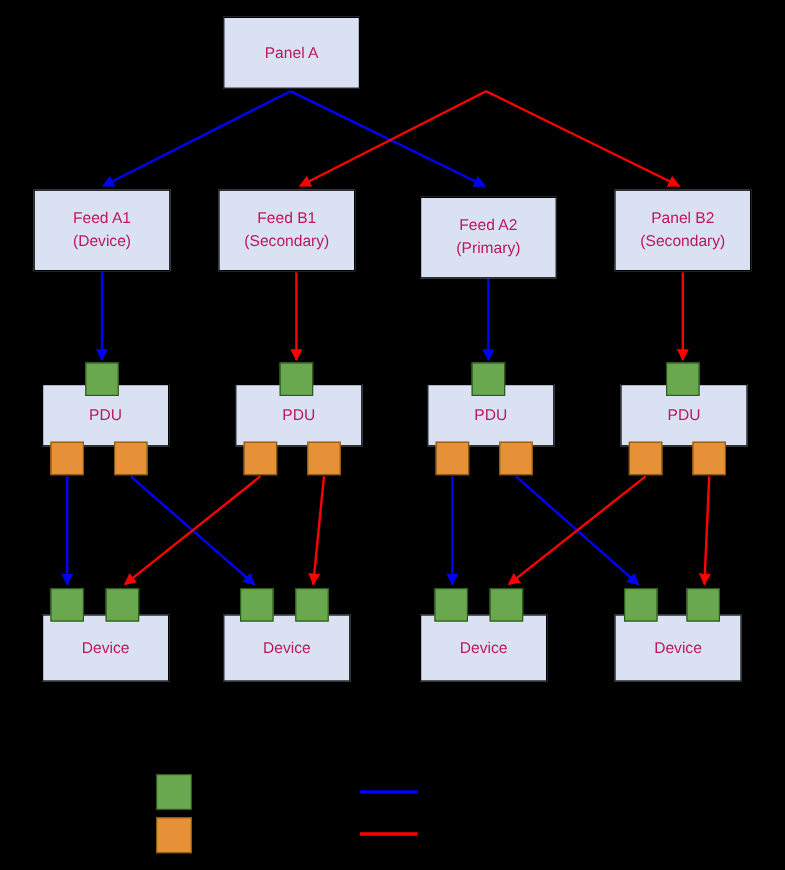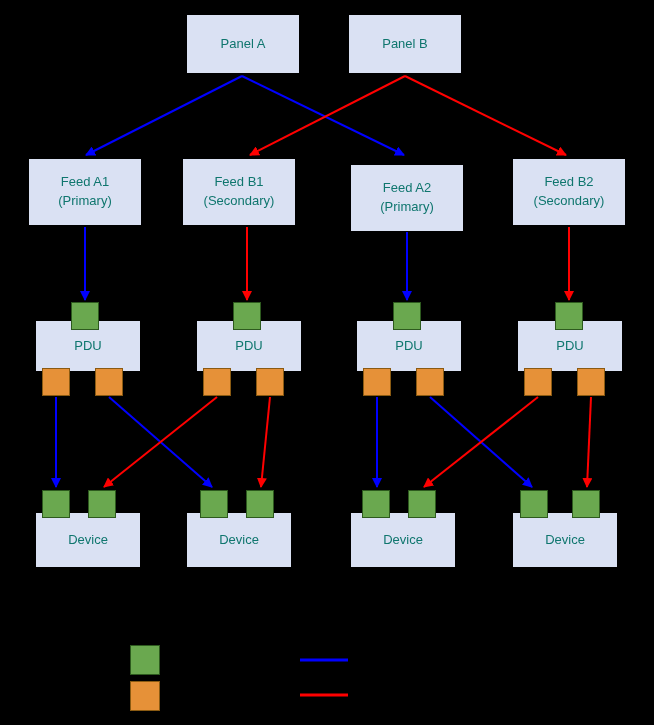--- a/index.html
+++ b/index.html
@@ -11,21 +11,21 @@
     --secondary-path:#ff0000;
   }
   html,body{margin:0;padding:0;background:var(--background);}
   .canvas{
     position:relative;width:654px;height:725px;background:var(--background);
     font-family:"Liberation Sans",sans-serif;overflow:hidden;
   }
   .node{
     position:absolute;background:var(--node-fill);border:1px solid #000;
     display:flex;align-items:center;justify-content:center;text-align:center;
-    font-size:13px;color:#0f766e;white-space:pre-line;line-height:1.45;
+    font-size:13px;color:#be185d;white-space:pre-line;line-height:1.45;
     box-sizing:border-box;
   }
   .port{position:absolute;width:28px;height:28px;box-sizing:border-box;}
   .port.in{background:var(--input-port);border:1px solid #2d5a1e;}
   .port.out{background:var(--output-port);border:1px solid #8a5a12;}
   svg.edges{position:absolute;left:0;top:0;}
   .edge{stroke-width:2;fill:none;}
   .edge.primary{stroke:var(--primary-path);}
   .edge.secondary{stroke:var(--secondary-path);}
   .legendline{stroke-width:3;fill:none;}
@@ -69,29 +69,28 @@
     <line class="edge primary" x1="377" y1="397" x2="377" y2="487" marker-end="url(#ah-blue)"></line>
     <line class="edge primary" x1="430" y1="397" x2="532" y2="487" marker-end="url(#ah-blue)"></line>
     <line class="edge secondary" x1="538" y1="397" x2="424" y2="487" marker-end="url(#ah-red)"></line>
     <line class="edge secondary" x1="591" y1="397" x2="587" y2="487" marker-end="url(#ah-red)"></line>
 
     <line class="legendline primary" x1="300" y1="660" x2="348" y2="660"></line>
     <line class="legendline secondary" x1="300" y1="695" x2="348" y2="695"></line>
   </svg>
 
   <div class="node" style="left:186px;top:14px;width:114px;height:60px">Panel A</div>
-  <div class="node" style="left:348px;top:14px;width:114px;height:60px">Panel B</div>
 
   <div class="node" style="left:28px;top:158px;width:114px;height:68px">Feed A1
-(Primary)</div>
+(Device)</div>
   <div class="node" style="left:182px;top:158px;width:114px;height:68px">Feed B1
 (Secondary)</div>
   <div class="node" style="left:350px;top:164px;width:114px;height:68px">Feed A2
 (Primary)</div>
-  <div class="node" style="left:512px;top:158px;width:114px;height:68px">Feed B2
+  <div class="node" style="left:512px;top:158px;width:114px;height:68px">Panel B2
 (Secondary)</div>
 
   <div class="node" style="left:35px;top:320px;width:106px;height:52px">PDU</div>
   <div class="node" style="left:196px;top:320px;width:106px;height:52px">PDU</div>
   <div class="node" style="left:356px;top:320px;width:106px;height:52px">PDU</div>
   <div class="node" style="left:517px;top:320px;width:106px;height:52px">PDU</div>
 
   <div class="port in" style="left:71px;top:302px"></div>
   <div class="port in" style="left:233px;top:302px"></div>
   <div class="port in" style="left:393px;top:302px"></div>

